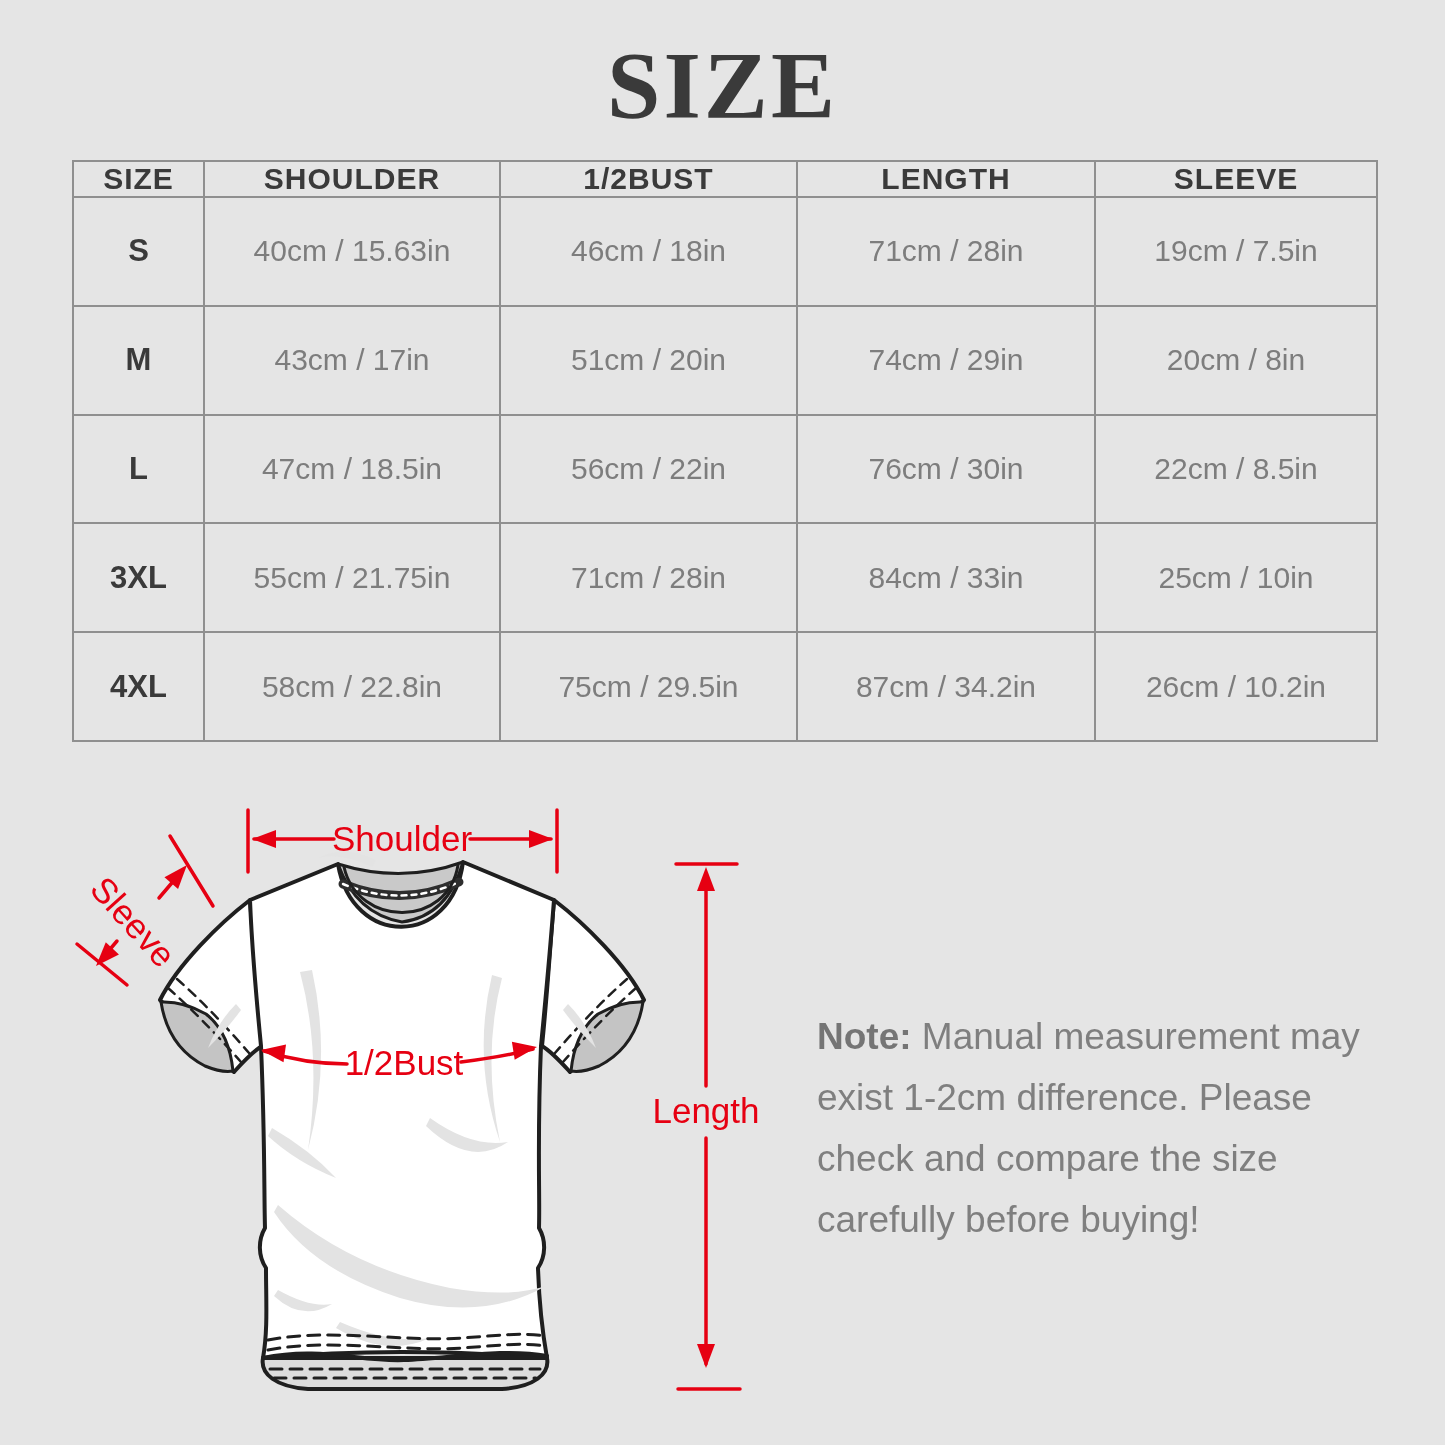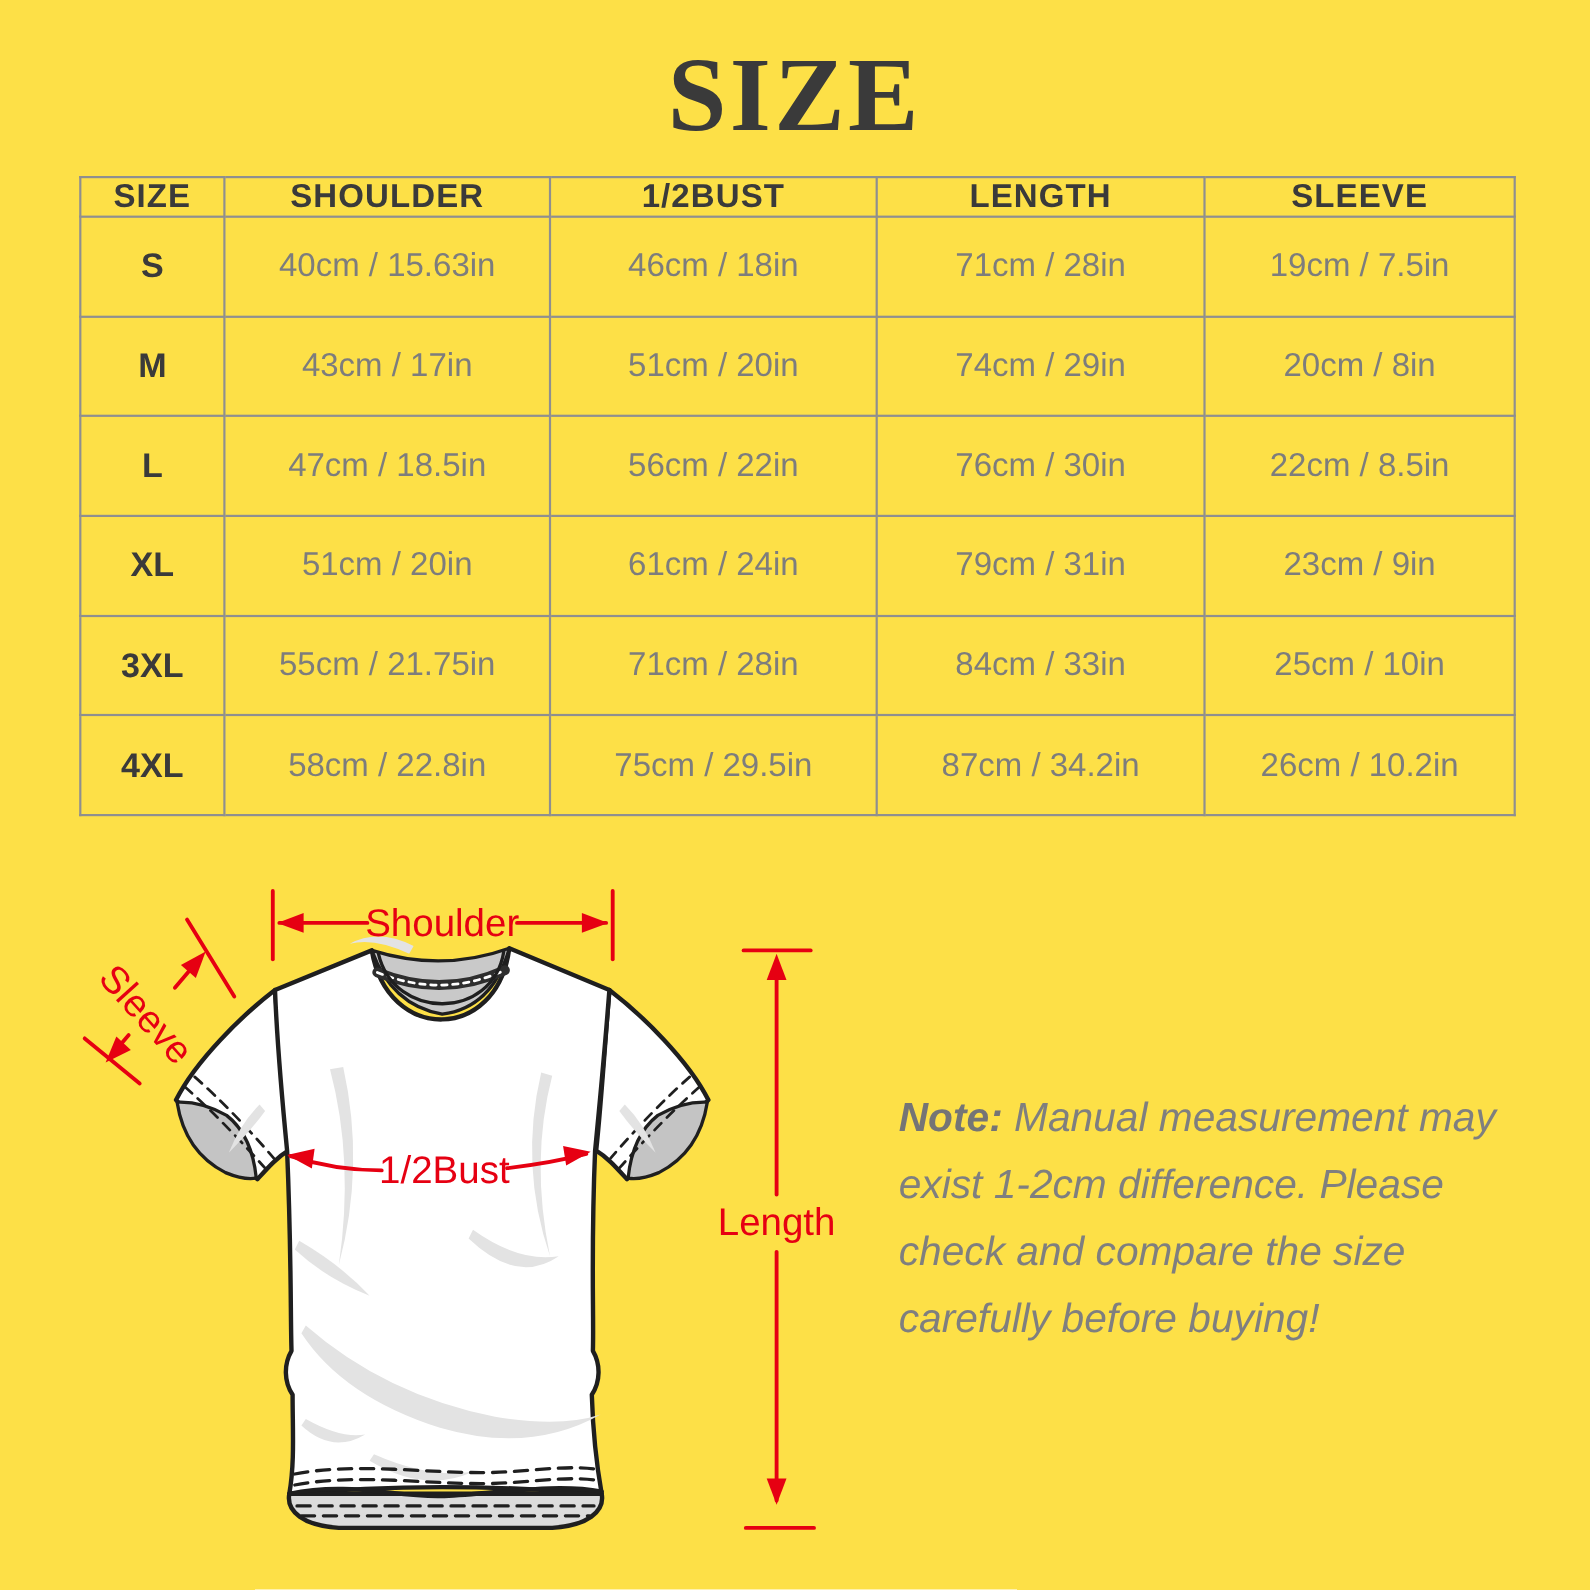--- a/index.html
+++ b/index.html
@@ -1,30 +1,30 @@
 <!DOCTYPE html>
 <html><head>
 <meta charset="utf-8">
 <style>
   html,body{margin:0;padding:0;background:#ffffff;}
-  .page{position:relative;width:1445px;height:1445px;background:#fde047;overflow:hidden;
+  .page{position:relative;width:1445px;height:1445px;background:#e5e5e5;overflow:hidden;
         font-family:"Liberation Sans",sans-serif;}
   .title{position:absolute;left:0;top:36px;width:100%;text-align:center;
          font-family:"Liberation Serif",serif;font-weight:bold;font-size:96px;line-height:100px;
          color:#3a3a3a;letter-spacing:3px;}
   table.size-table{position:absolute;left:72px;top:160px;width:1304px;height:582px;
          border-collapse:collapse;table-layout:fixed;}
   table.size-table th,table.size-table td{border:2px solid #8f8f8f;text-align:center;
          vertical-align:middle;padding:0;}
   table.size-table thead th{font-size:30px;font-weight:bold;color:#3a3a3a;letter-spacing:1px;}
   table.size-table tbody th{font-size:31px;font-weight:bold;color:#3a3a3a;}
   table.size-table tbody td{font-size:30px;font-weight:normal;color:#7d7d7d;}
   .diagram{position:absolute;left:60px;top:780px;width:740px;height:665px;}
-  .note{position:absolute;left:817px;top:985px;width:600px;
-        font-size:37px;line-height:61px;color:#7f7f7f;white-space:pre-line;font-style:italic;}
+  .note{position:absolute;left:817px;top:1006px;width:600px;
+        font-size:37px;line-height:61px;color:#7f7f7f;white-space:pre-line;}
   .note b{font-weight:bold;color:#757575;}
   .red-label{font-family:"Liberation Sans",sans-serif;font-size:35px;}
 </style>
 </head>
 <body>
 
 <div class="page">
 
   <div class="title">SIZE</div>
 
@@ -59,27 +59,20 @@
         <td>51cm / 20in</td>
         <td>74cm / 29in</td>
         <td>20cm / 8in</td>
       </tr>
       <tr>
         <th>L</th>
         <td>47cm / 18.5in</td>
         <td>56cm / 22in</td>
         <td>76cm / 30in</td>
         <td>22cm / 8.5in</td>
-      </tr>
-      <tr>
-        <th>XL</th>
-        <td>51cm / 20in</td>
-        <td>61cm / 24in</td>
-        <td>79cm / 31in</td>
-        <td>23cm / 9in</td>
       </tr>
       <tr>
         <th>3XL</th>
         <td>55cm / 21.75in</td>
         <td>71cm / 28in</td>
         <td>84cm / 33in</td>
         <td>25cm / 10in</td>
       </tr>
       <tr>
         <th>4XL</th>

